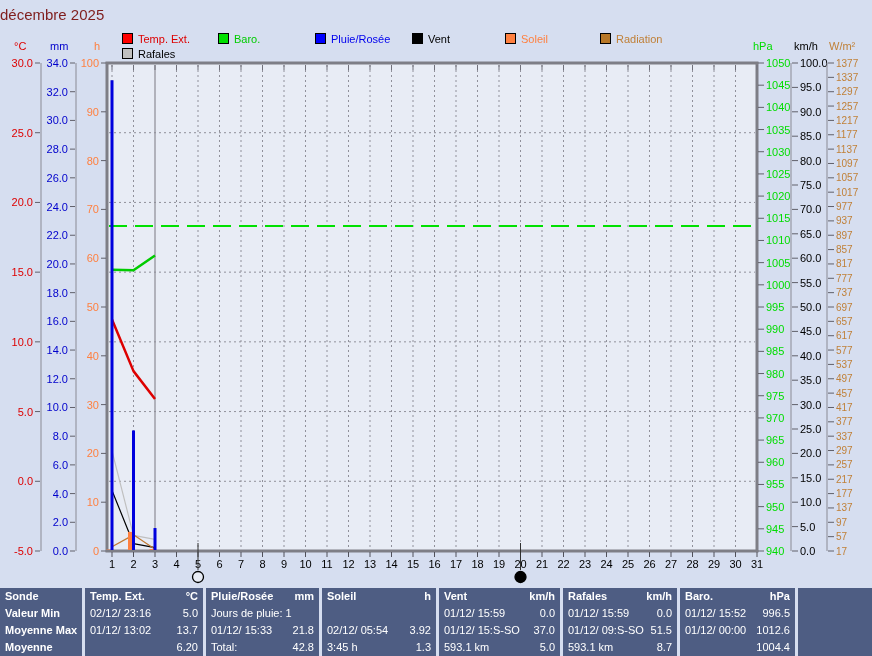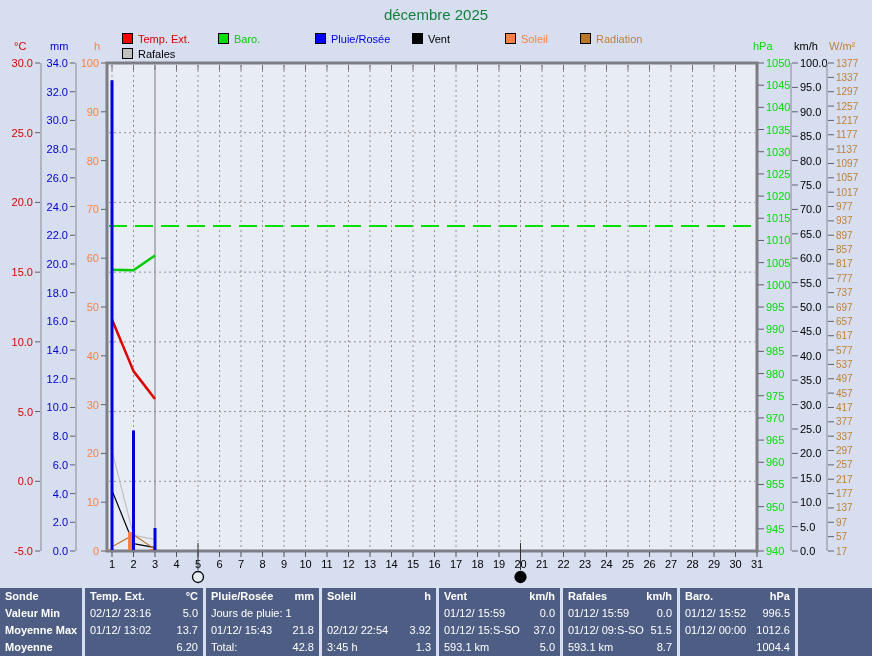--- a/index.html
+++ b/index.html
@@ -2,22 +2,22 @@
 <html><head>
 <meta charset="utf-8">
 <style>
   html,body{margin:0;padding:0;}
   .window{
     position:relative;width:872px;height:656px;
     background:#d6def0;overflow:hidden;
     font-family:"Liberation Sans","DejaVu Sans",sans-serif;
   }
   .chart-title{
-    position:absolute;top:6px;left:0;width:872px;text-align:center;
-    font-size:15px;color:#15803d;
+    position:absolute;top:6px;left:0;width:872px;
+    font-size:15px;color:#7f1d1d;
   }
   .legend-item{position:absolute;display:flex;align-items:center;height:13px;font-size:11px;white-space:nowrap;}
   .legend-swatch{width:9px;height:9px;border:1px solid #000;margin-right:5px;flex:none;}
   .unit-label{position:absolute;top:40px;font-size:11px;white-space:nowrap;}
   #chart-svg{position:absolute;left:0;top:0;}
   .stats{position:absolute;left:0;top:588px;width:872px;height:68px;display:flex;gap:3px;}
   .panel{background:#4e5d83;color:#fff;font-size:11px;flex:none;overflow:hidden;}
   .panel.fill{flex:1;}
   .prow{height:17px;line-height:17px;padding:0 5px;display:flex;justify-content:space-between;white-space:nowrap;}
   .prow .l{overflow:hidden;}
@@ -43,21 +43,21 @@
         <span style="color: rgb(0, 0, 238);">Pluie/Rosée</span>
       </div>
       <div class="legend-item" style="left: 412px; top: 32px;">
         <span class="legend-swatch" style="background: rgb(0, 0, 0);"></span>
         <span style="color: rgb(0, 0, 0);">Vent</span>
       </div>
       <div class="legend-item" style="left: 505px; top: 32px;">
         <span class="legend-swatch" style="background: rgb(255, 128, 64);"></span>
         <span style="color: rgb(255, 128, 64);">Soleil</span>
       </div>
-      <div class="legend-item" style="left: 580px; top: 32px;">
+      <div class="legend-item" style="left: 600px; top: 32px;">
         <span class="legend-swatch" style="background: rgb(184, 120, 40);"></span>
         <span style="color: rgb(192, 128, 56);">Radiation</span>
       </div>
       <div class="legend-item" style="left: 122px; top: 47px;">
         <span class="legend-swatch" style="background: rgb(192, 192, 192);"></span>
         <span style="color: rgb(0, 0, 0);">Rafales</span>
       </div>
     </div>
   <div id="unit-labels">
       <span class="unit-label" style="left: 14px; color: rgb(221, 0, 0);">°C</span>
@@ -525,39 +525,39 @@
       <div class="panel" style="width: 113px;">
         <div class="prow bold">
           <span class="l">Pluie/Rosée</span>
           <span class="r">mm</span>
         </div>
         <div class="prow">
           <span class="l">Jours de pluie: 1</span>
           <span class="r"></span>
         </div>
         <div class="prow">
-          <span class="l">01/12/ 15:43</span>
+          <span class="l">01/12/ 15:33</span>
           <span class="r">21.8</span>
         </div>
         <div class="prow">
           <span class="l">Total:</span>
           <span class="r">42.8</span>
         </div>
       </div>
       <div class="panel" style="width: 114px;">
         <div class="prow bold">
           <span class="l">Soleil</span>
           <span class="r">h</span>
         </div>
         <div class="prow">
           <span class="l"></span>
           <span class="r"></span>
         </div>
         <div class="prow">
-          <span class="l">02/12/ 22:54</span>
+          <span class="l">02/12/ 05:54</span>
           <span class="r">3.92</span>
         </div>
         <div class="prow">
           <span class="l">3:45 h</span>
           <span class="r">1.3</span>
         </div>
       </div>
       <div class="panel" style="width: 121px;">
         <div class="prow bold">
           <span class="l">Vent</span>

